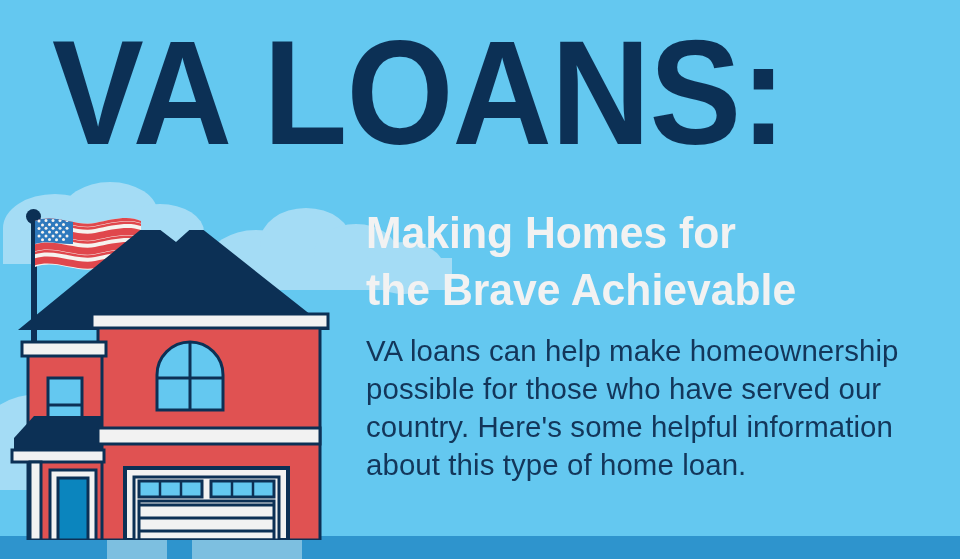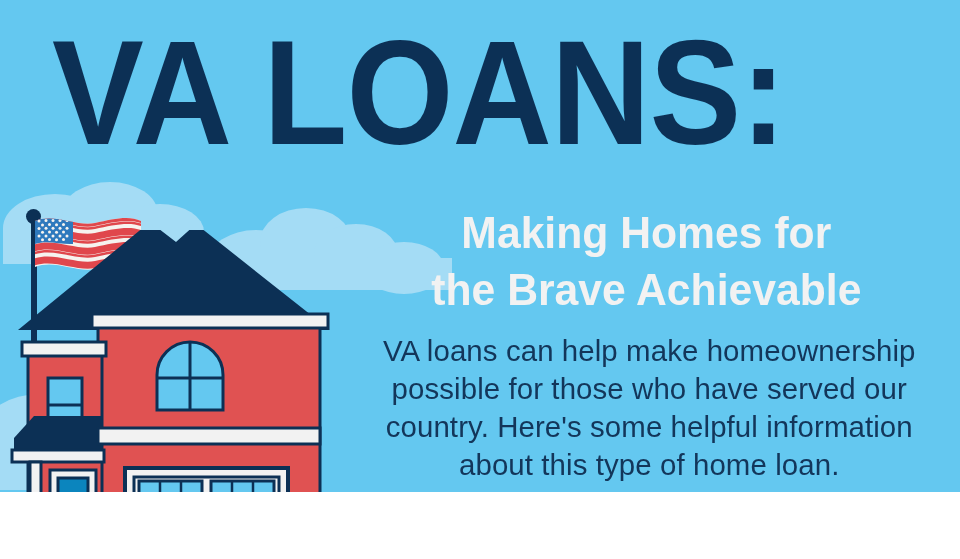--- a/index.html
+++ b/index.html
@@ -3,21 +3,21 @@
 <meta charset="utf-8">
 <style>
   html, body {
     margin: 0;
     padding: 0;
     background: #ffffff;
   }
   #canvas {
     position: relative;
     width: 960px;
-    height: 492px;
+    height: 559px;
     overflow: hidden;
     background: #64C8F0;
     font-family: "Liberation Sans", sans-serif;
   }
 
   
   .sky {
     position: absolute;
     left: 0; top: 0;
     width: 960px; height: 559px;
@@ -72,21 +72,20 @@
     letter-spacing: -1px;
     color: #0C3055;
     transform: scaleX(0.93);
     transform-origin: left top;
     white-space: nowrap;
   }
   .textcol {
     position: absolute;
     left: 366px; top: 204px;
     width: 578px;
-    text-align: center;
   }
   .subtitle {
     font-family: "Liberation Sans Narrow", "Liberation Sans", sans-serif;
     font-weight: 700;
     font-size: 44px;
     line-height: 57px;
     color: #F2F2F2;
     letter-spacing: 0px;
     margin: 0;
     transform: scaleX(0.97);

